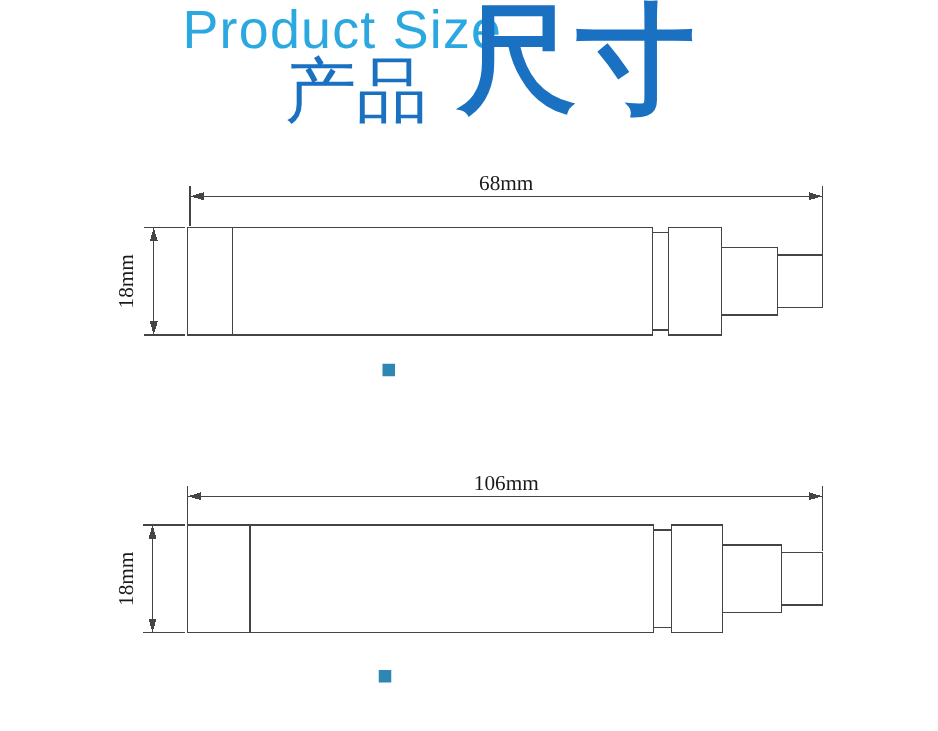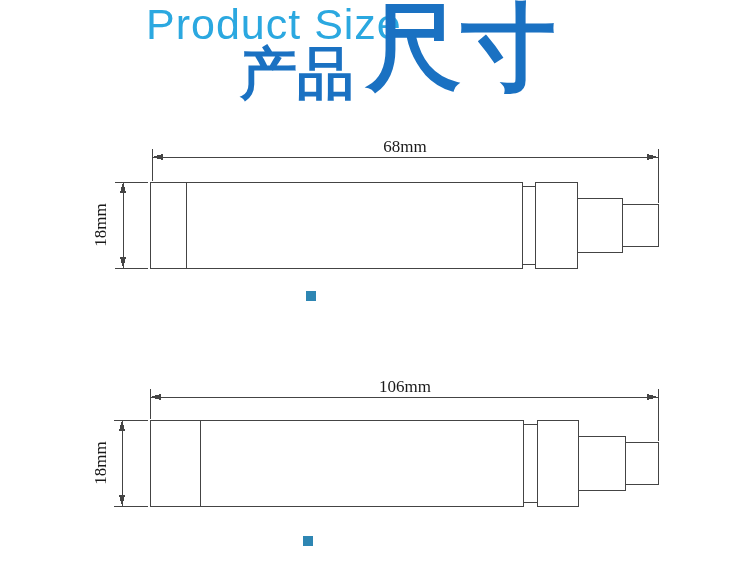--- a/index.html
+++ b/index.html
@@ -12,22 +12,22 @@
   .page { position:absolute; left:0; top:0; width:750px; height:491px; background:var(--background,#ffffff);border-radius:17px; }
 
   
   .title-en {
     position:absolute; left:146px; top:0px;
     font-size:43px; font-weight:500; letter-spacing:1px;
     color:var(--title-en,#2BA8E0);
     white-space:nowrap;
   }
   .title-zh-small {
-    position:absolute; left:240px; top:42px;
-    font-size:57px; font-weight:bold; line-height:1.1;
+    position:absolute; left:228px; top:42px;
+    font-size:57px; font-weight:normal; line-height:1.1;
     color:var(--title-zh,#1A71C2);
     white-space:nowrap;
   }
   .title-zh-large {
     position:absolute; left:366px; top:6px;
     font-size:95px; font-weight:bold; line-height:1.05;
     color:var(--title-zh,#1A71C2);
     white-space:nowrap;
     font-family:Liberation Mono, monospace;
   }

